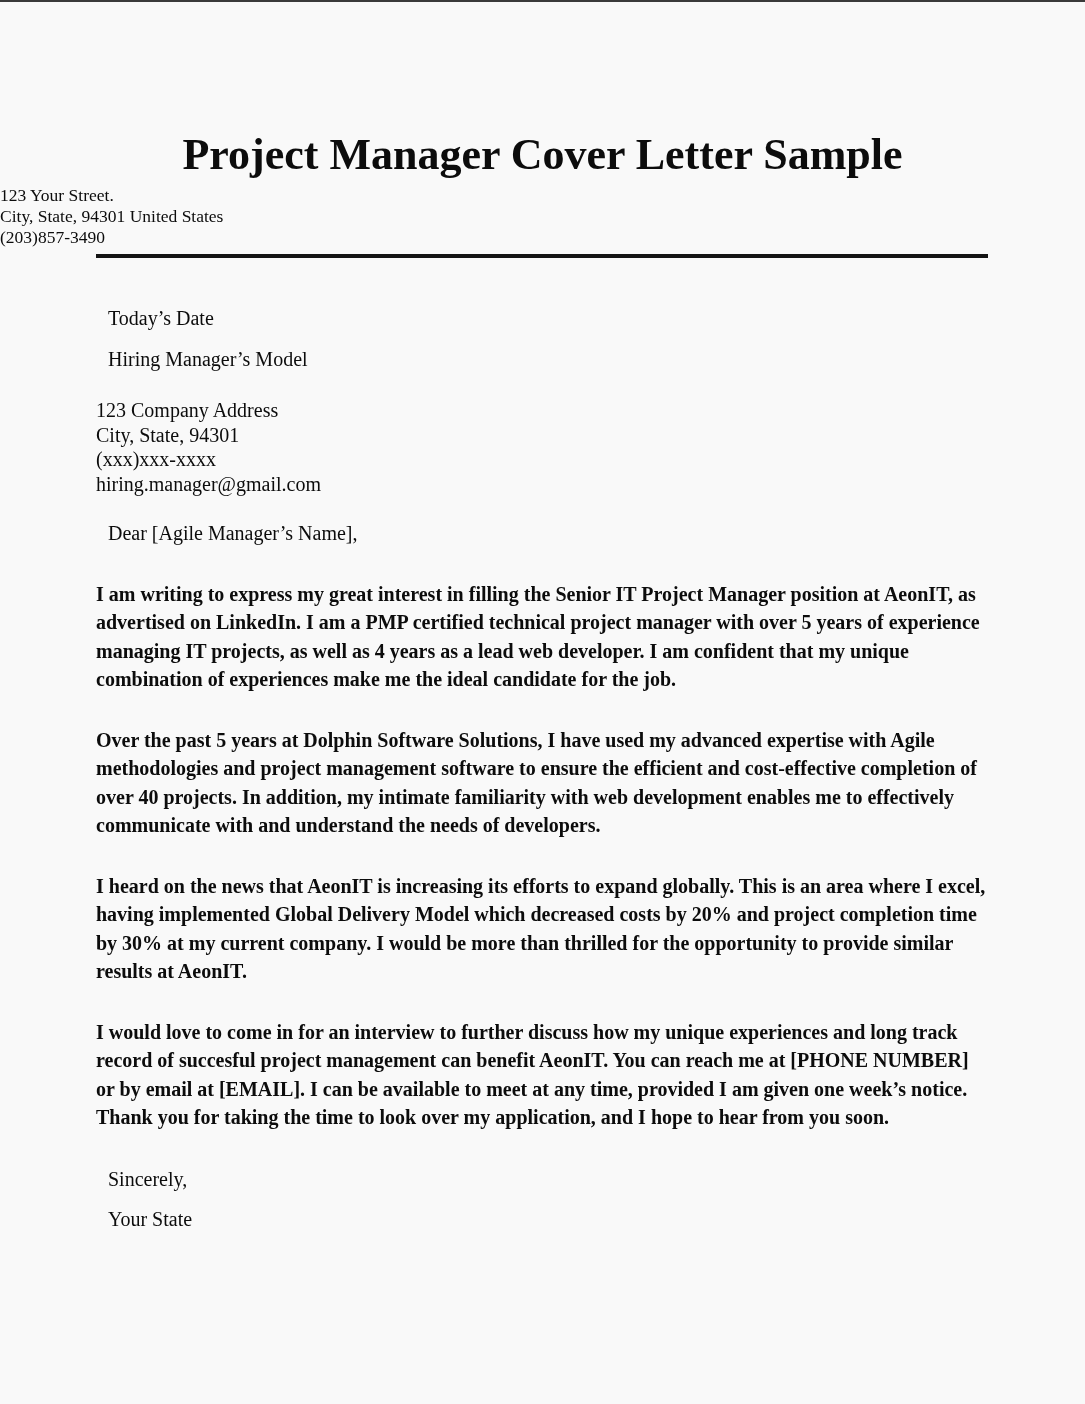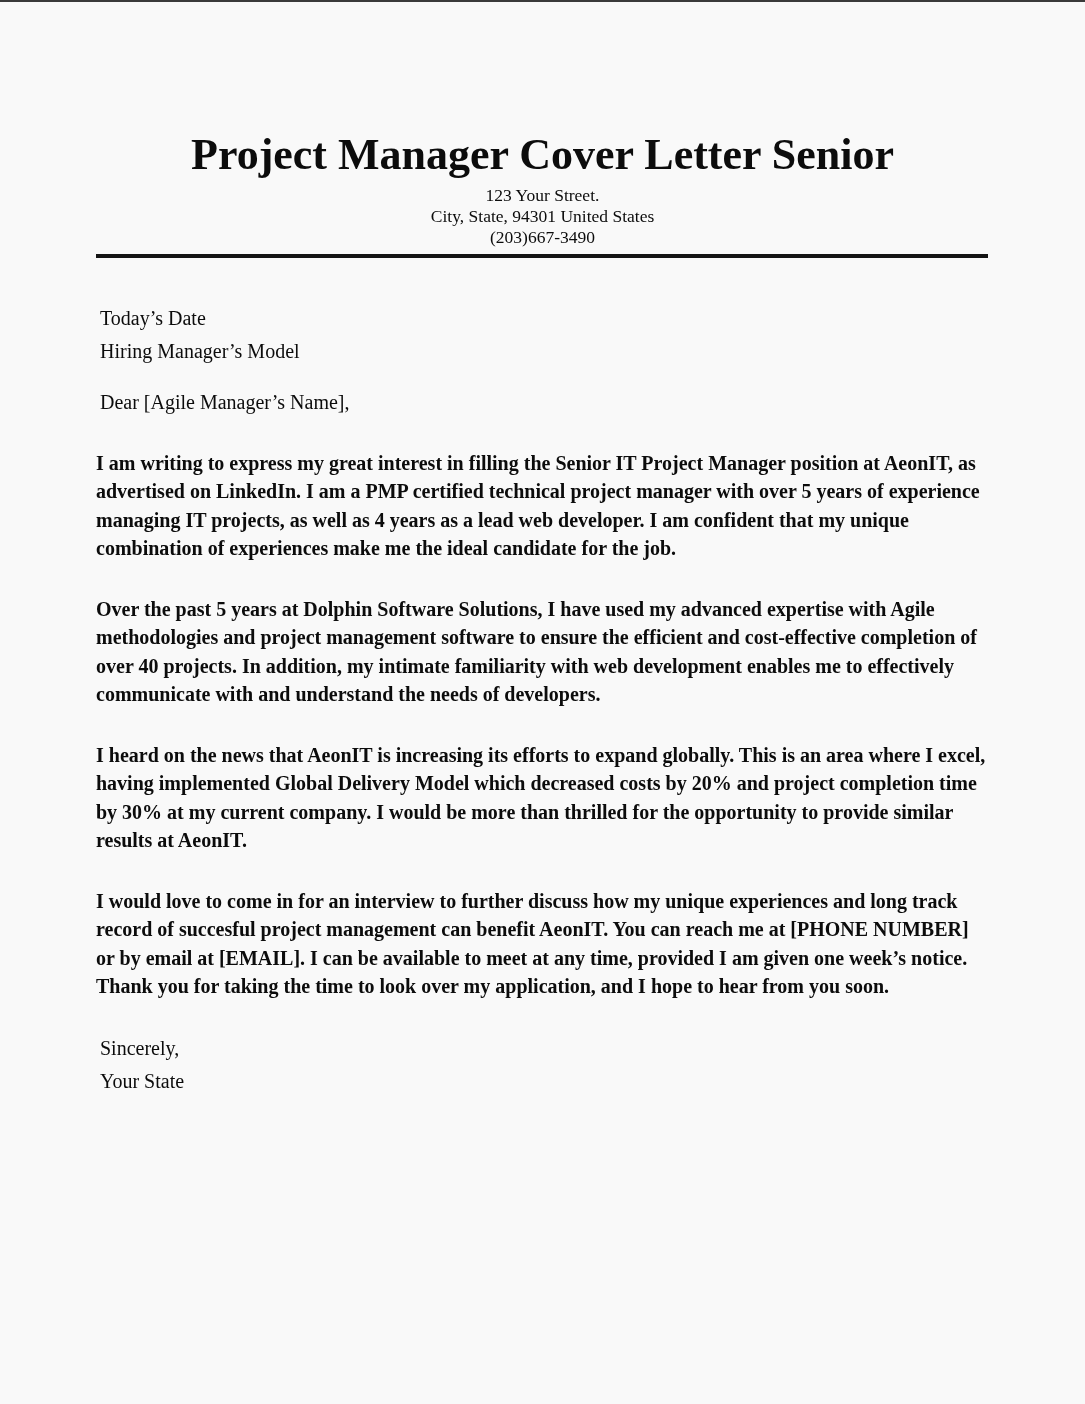--- a/index.html
+++ b/index.html
@@ -21,69 +21,75 @@
   .page { padding-top: 130px; }
   .doc-title {
     margin: 0;
     text-align: center;
     font-size: 44px;
     font-weight: bold;
     line-height: 50px;
     white-space: nowrap;
   }
   .contact {
-    text-align: center;
+    text-align: left;
     font-size: 17.5px;
     line-height: 21px;
     margin-top: 5px;
   }
   .rule {
     border: none;
     height: 4px;
     background: #141414;
     width: 892px;
     margin: 6px 0 0 96px;
   }
   .letter {
     margin: 0 97px 0 96px;
     font-size: 20px;
     line-height: 28.5px;
   }
-  .line { margin: 4px; }
+  .line { margin: 12px; }
   .date-line { margin-top: 46px; }
   .name-line { margin-top: 4px; }
   .addr-block { margin-top: 25px; line-height: 24.5px; }
   .salutation { margin-top: 23px; }
   .para { margin: 32px 0 0 0; text-align: left; font-weight: bold; }
   .signoff { margin-top: 33px; }
   .signature { margin-top: 5px; }
 </style>
 </head>
 <body>
 
 <div class="top-edge"></div>
 
 <div class="page">
 
-  <h1 class="doc-title">Project Manager Cover Letter Senior</h1>
+  <h1 class="doc-title">Project Manager Cover Letter Sample</h1>
 
   <div class="contact">
     <div>123 Your Street.</div>
     <div>City, State, 94301 United States</div>
-    <div>(203)667-3490</div>
+    <div>(203)857-3490</div>
   </div>
 
   <hr class="rule">
 
   <div class="letter">
 
     <p class="line date-line">Today’s Date</p>
 
     <p class="line name-line">Hiring Manager’s Model</p>
 
+    <div class="addr-block">
+      <div>123 Company Address</div>
+      <div>City, State, 94301</div>
+      <div>(xxx)xxx-xxxx</div>
+      <div>hiring.manager@gmail.com</div>
+    </div>
 
     <p class="line salutation">Dear [Agile Manager’s Name],</p>
 
     <p class="para">I am writing to express my great interest in filling the Senior IT Project Manager position at AeonIT, as advertised on LinkedIn. I am a PMP certified technical project manager with over 5 years of experience managing IT projects, as well as 4 years as a lead web developer. I am confident that my unique combination of experiences make me the ideal candidate for the job.</p>
 
     <p class="para">Over the past 5 years at Dolphin Software Solutions, I have used my advanced expertise with Agile methodologies and project management software to ensure the efficient and cost-effective completion of over 40 projects. In addition, my intimate familiarity with web development enables me to effectively communicate with and understand the needs of developers.</p>
 
     <p class="para">I heard on the news that AeonIT is increasing its efforts to expand globally. This is an area where I excel, having implemented Global Delivery Model which decreased costs by 20% and project completion time by 30% at my current company. I would be more than thrilled for the opportunity to provide similar results at AeonIT.</p>
 
     <p class="para">I would love to come in for an interview to further discuss how my unique experiences and long track record of succesful project management can benefit AeonIT. You can reach me at [PHONE NUMBER] or by email at [EMAIL]. I can be available to meet at any time, provided I am given one week’s notice. Thank you for taking the time to look over my application, and I hope to hear from you soon.</p>

